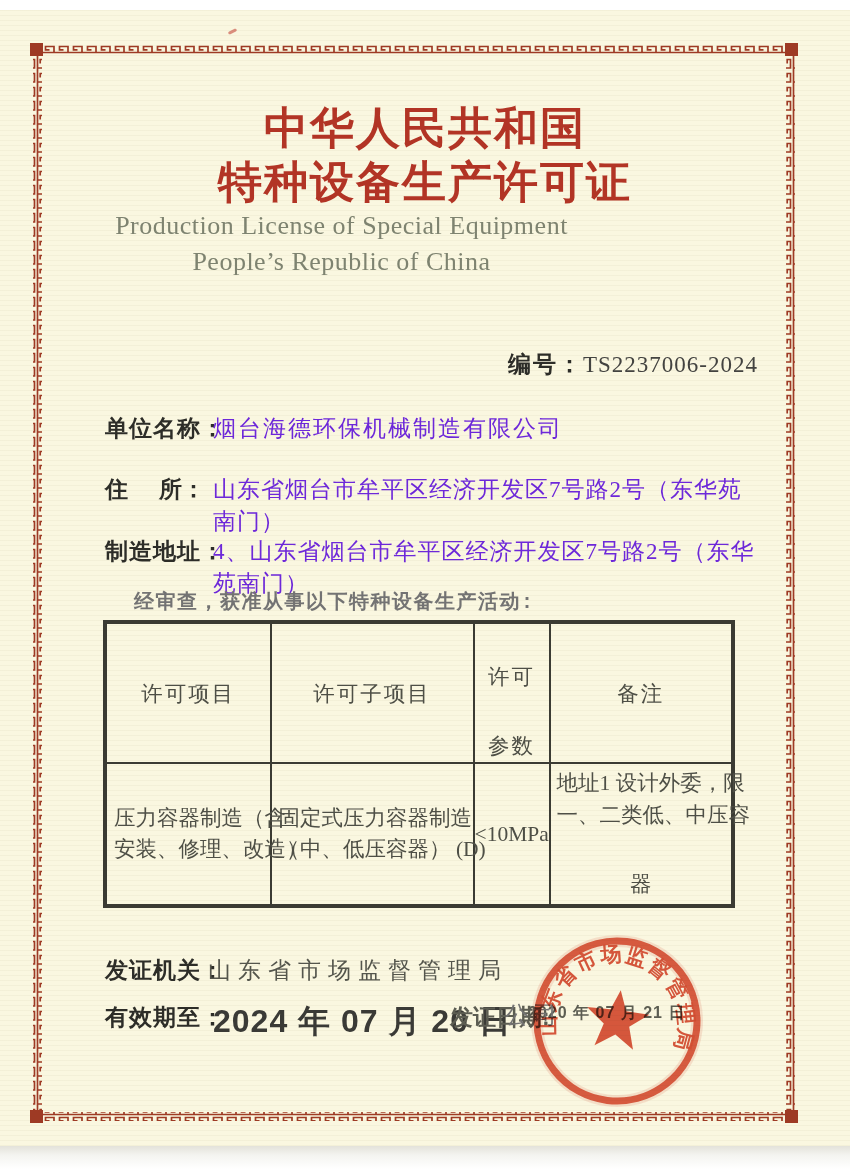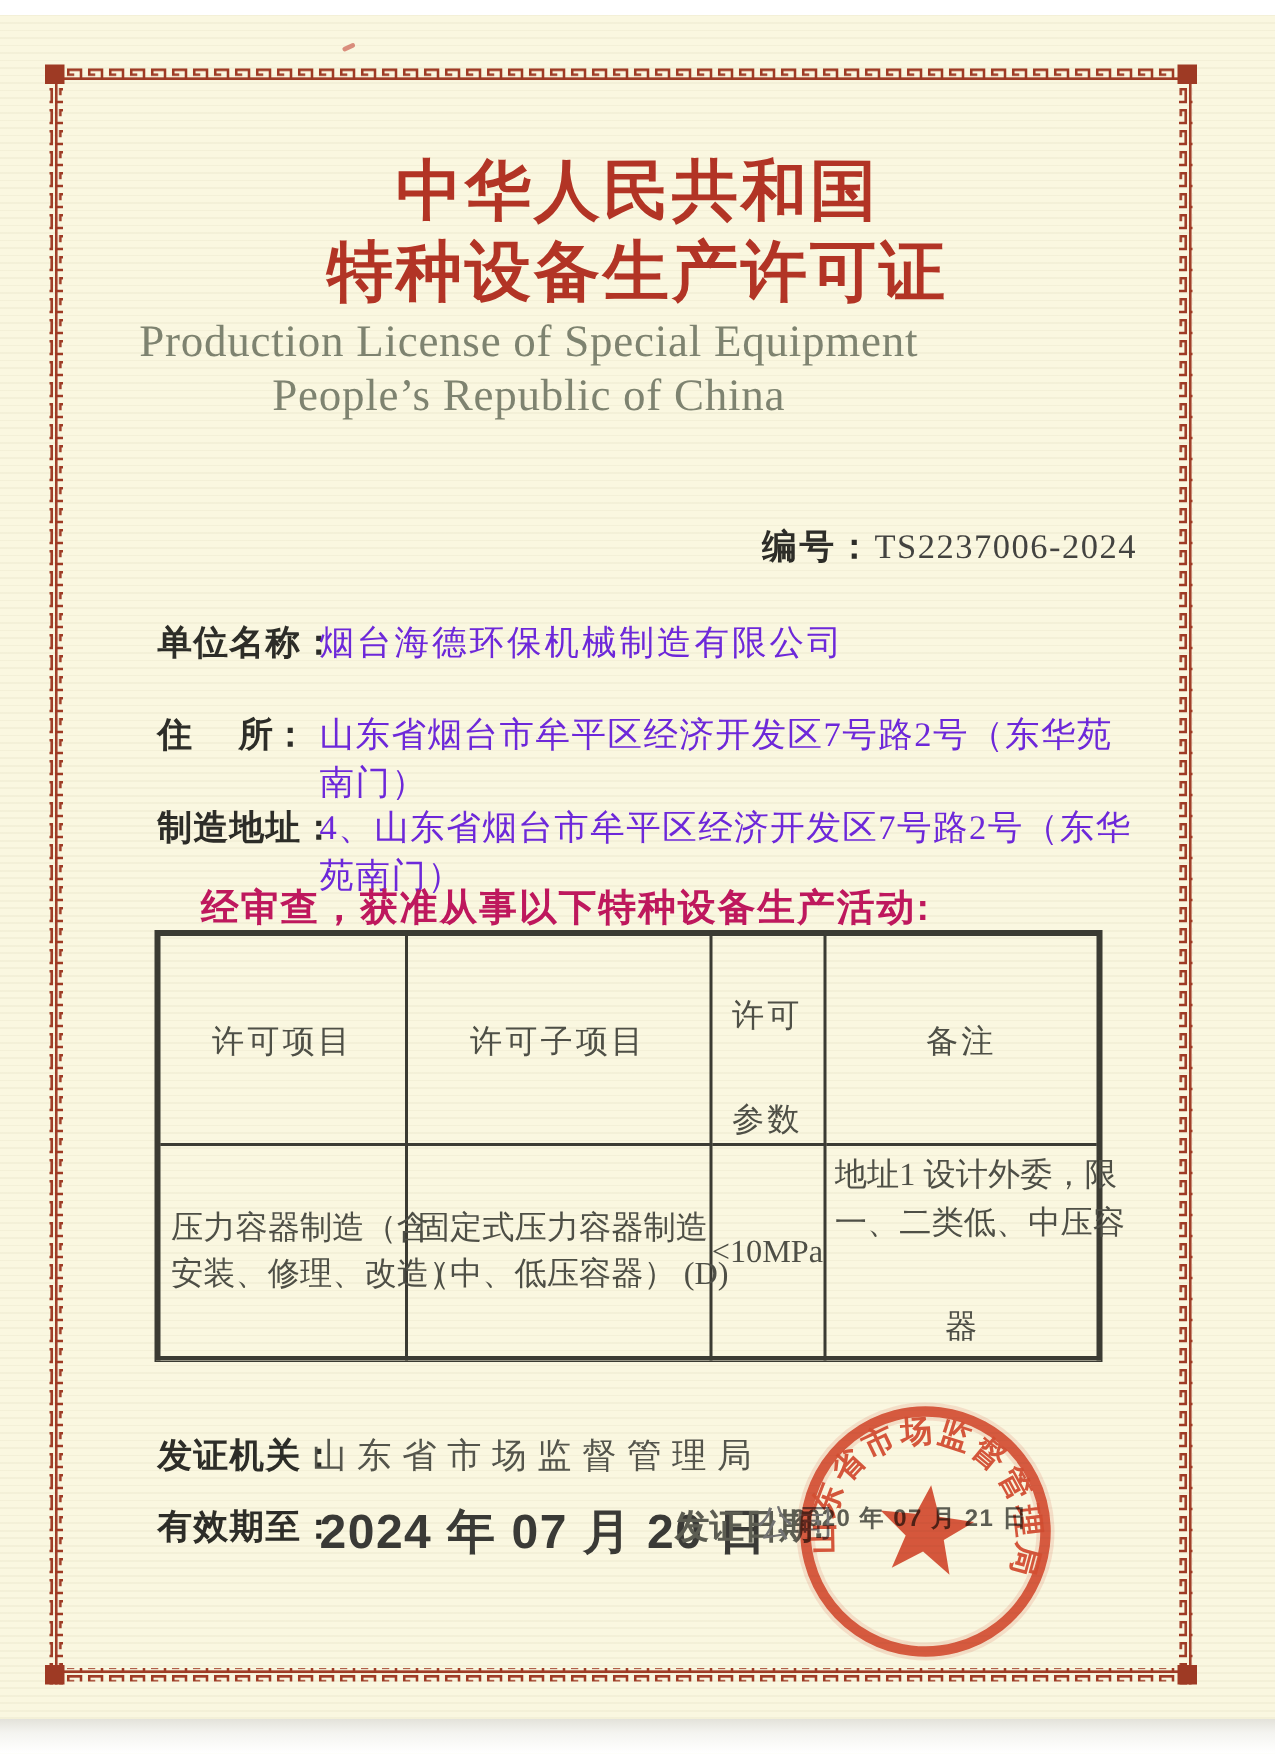--- a/index.html
+++ b/index.html
@@ -40,39 +40,39 @@
   .abs { position: absolute; }
 
   .title-cn {
     left: 0; width: 850px; text-align: center;
     font-family: "Liberation Sans", "DejaVu Sans", sans-serif;
     font-weight: 700;
     font-size: 44px; line-height: 1;
     color: #b23425; letter-spacing: 2px;
   }
   .title-en {
-    left: 11px; width: 683px; text-align: center;
-    font-size: 30px; line-height: 1;
+    left: 0; width: 683px; text-align: center;
+    font-size: 26px; line-height: 1;
     color: #7e8370; letter-spacing: 0.5px;
     font-weight: 400;
   }
   .serial-row { font-size: 23px; color: #434340; letter-spacing: 1px; }
   .serial-row .lbl { letter-spacing: 2px; }
 
   .lbl {
     font-family: "Liberation Sans", "DejaVu Sans", sans-serif;
     font-weight: 700; color: #2d2d28;
   }
   .line23 { font-size: 23px; line-height: 1; white-space: nowrap; margin-top: 40px; }
   .val { color: #6d28d9; letter-spacing: 1px; }
   .residence-lbl { display: inline-flex; justify-content: space-between; width: 100px; }
 
   .intro {
-    font-family: Liberation Sans, sans-serif;
-    font-weight: 700; font-size: 25px; color: #be185d; letter-spacing: 1.5px;
+    font-family: Liberation Mono, monospace;
+    font-weight: 700; font-size: 20px; color: #737373; letter-spacing: 1.5px;
     white-space: nowrap;
   }
 
   table.license {
     position: absolute; left: 104px; top: 621px;
     width: 627px; height: 189px;
     border-collapse: collapse; table-layout: fixed;
   }
   table.license th, table.license td {
     border: 2px solid #3b3b33;

